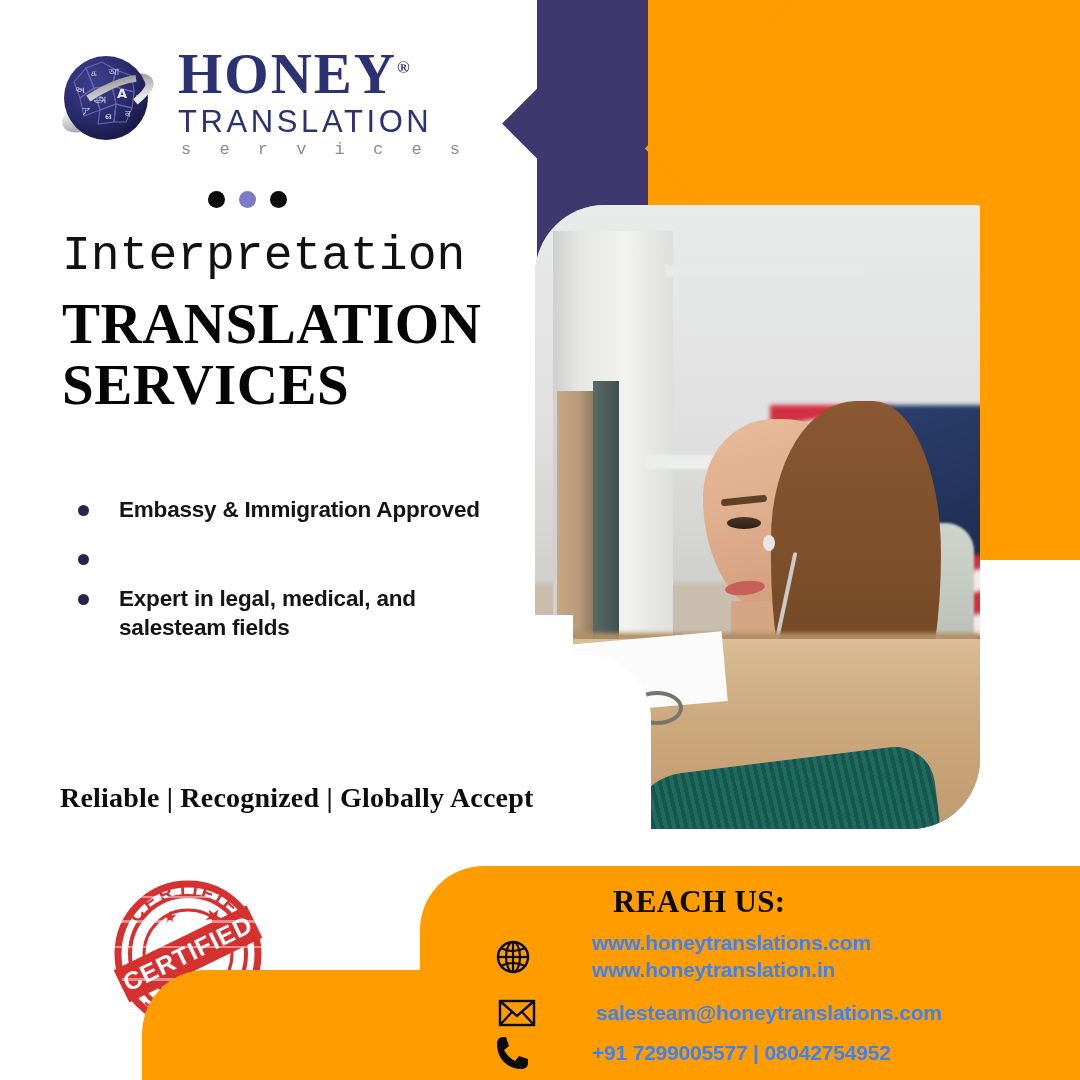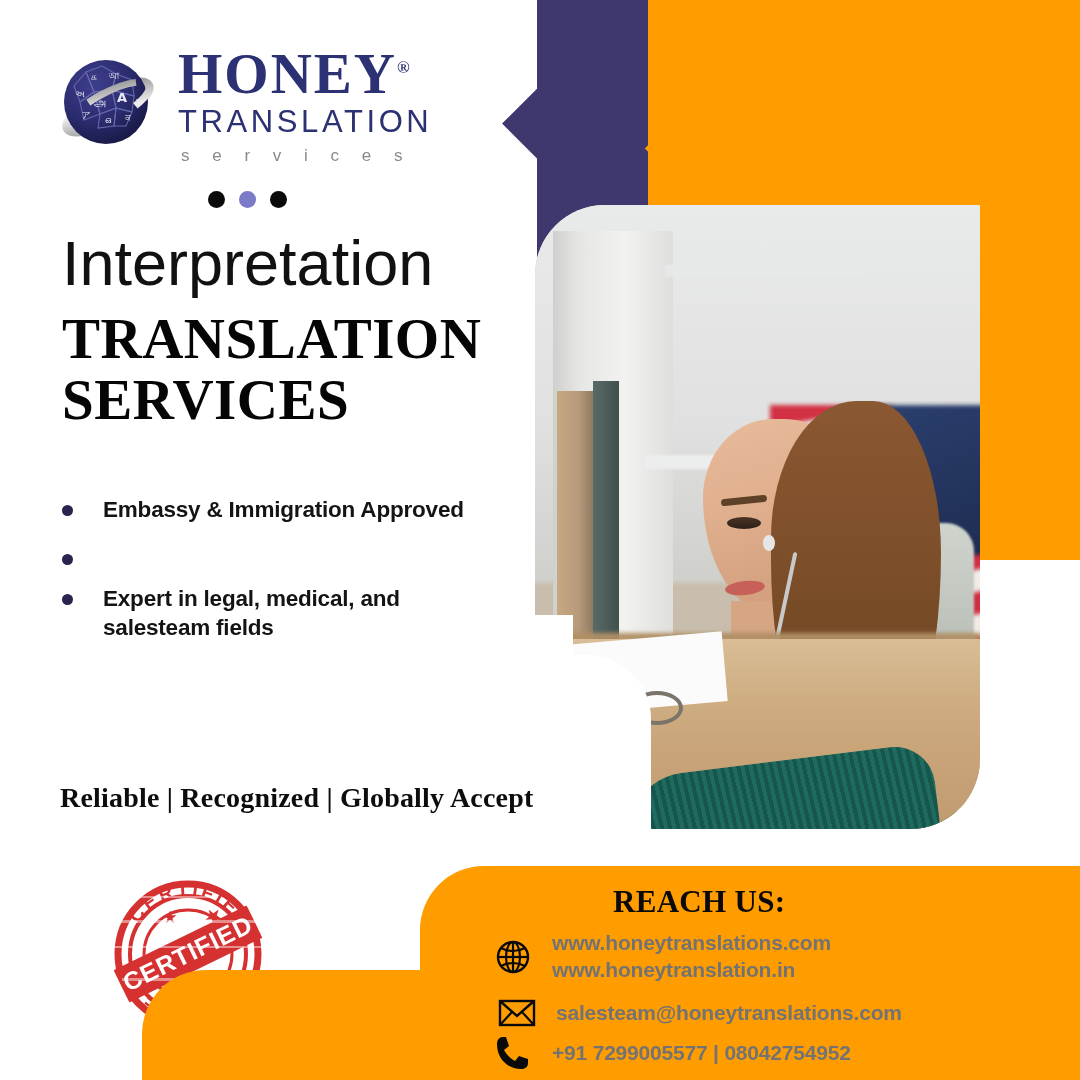--- a/index.html
+++ b/index.html
@@ -66,48 +66,48 @@
   }
   .logo-reg{
     font-size:17px; vertical-align:super; letter-spacing:0;
   }
   .logo-translation{
     font-family:"Liberation Sans", sans-serif;
     font-size:31px; font-weight:400; letter-spacing:3.6px;
     color:#2B3172; line-height:1.15; margin-top:2px;
   }
   .logo-services{
-    font-family:Liberation Sans, sans-serif;
+    font-family:Liberation Mono, monospace;
     font-size:17px; font-weight:400; letter-spacing:9px;
-    color:#8A8A8A; margin-top:6px; padding-left:3px;
+    color:#8A8A8A; padding-left:3px;
   }
 
   
   .dots{
     position:absolute; left:208px; top:191px;
     display:flex; gap:14px; align-items:center;
   }
   .dot{width:17px;height:17px;border-radius:50%;background:#0a0a0a;}
   .dot.mid{background:#7B7BC8;}
 
   
   .headline{ position:absolute; left:62px; top:232px; width:470px;}
   .h-script{
-    font-family:Liberation Sans, sans-serif;
-    font-size:63px; font-weight:400; color:#111;
+    font-family:Liberation Mono, monospace;
+    font-size:48px; font-weight:400; color:#111;
     line-height:1.0; letter-spacing:0px;
   }
   .h-bold{
     font-family:"Liberation Serif", serif;
     font-weight:700; font-size:57px; color:#050505;
     line-height:1.18; letter-spacing:0.5px; margin-top:10px;
   }
 
   
-  .bullets{ position:absolute; left:56px; top:496px; width:470px;}
+  .bullets{ position:absolute; left:72px; top:496px; width:470px;}
   .b-row{ display:flex; align-items:flex-start; margin-bottom:20px;}
   .b-dot{
     width:11px;height:11px;border-radius:50%;
     background:#2B2250; flex:none; margin:9px 30px 0 6px;
   }
   .b-text{
     font-family:"Liberation Sans", sans-serif;
     font-weight:700; font-size:22.5px; color:#141414;
     line-height:1.28; letter-spacing:-0.2px;
   }
@@ -306,22 +306,22 @@
     font-family:"Liberation Serif", serif;
     font-weight:700; font-size:31px; color:#0a0a0a;
     letter-spacing:0.3px;
   }
   .c-row{
     position:absolute; display:flex; align-items:center; gap:18px;
   }
   .c-icon{width:42px;height:42px;flex:none;display:flex;align-items:center;justify-content:center;}
   .c-text{
     font-family:"Liberation Sans", sans-serif;
-    font-weight:700; font-size:21px; color:#737373;
-    line-height:1.28; letter-spacing:-0.2px;
+    font-weight:700; font-size:21px; color:#3b82f6;
+    line-height:1.28; letter-spacing:-0.2px;margin-left:40px;
   }
   .row-web{left:492px; top:930px;}
   .row-mail{left:496px; top:992px;}
   .row-phone{left:492px; top:1032px;}
 </style>
 </head>
 <body>
 
 <div id="poster">
 

